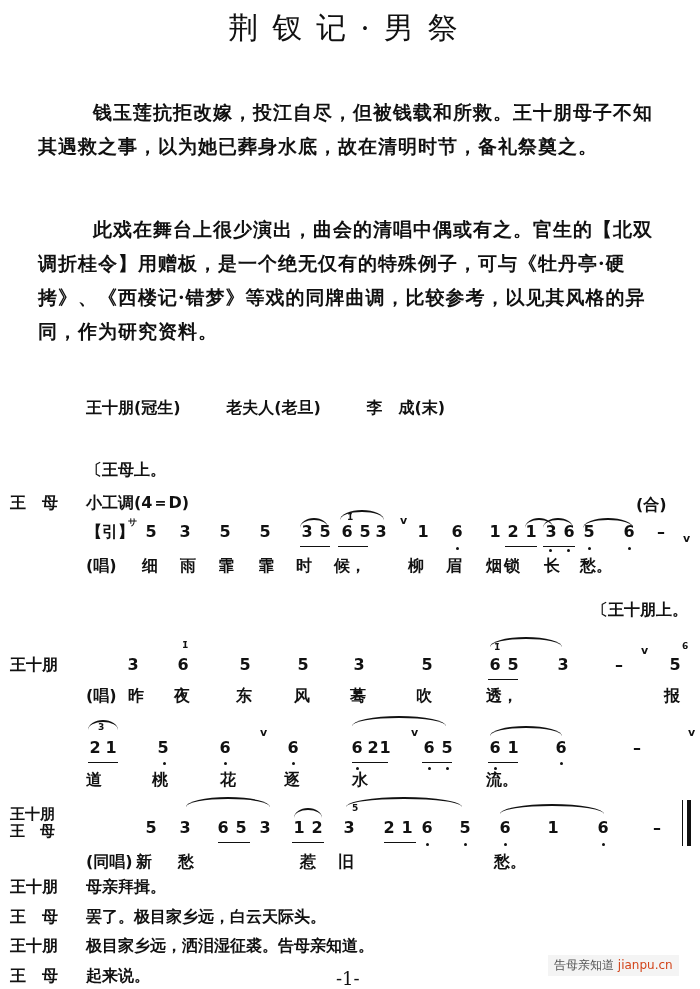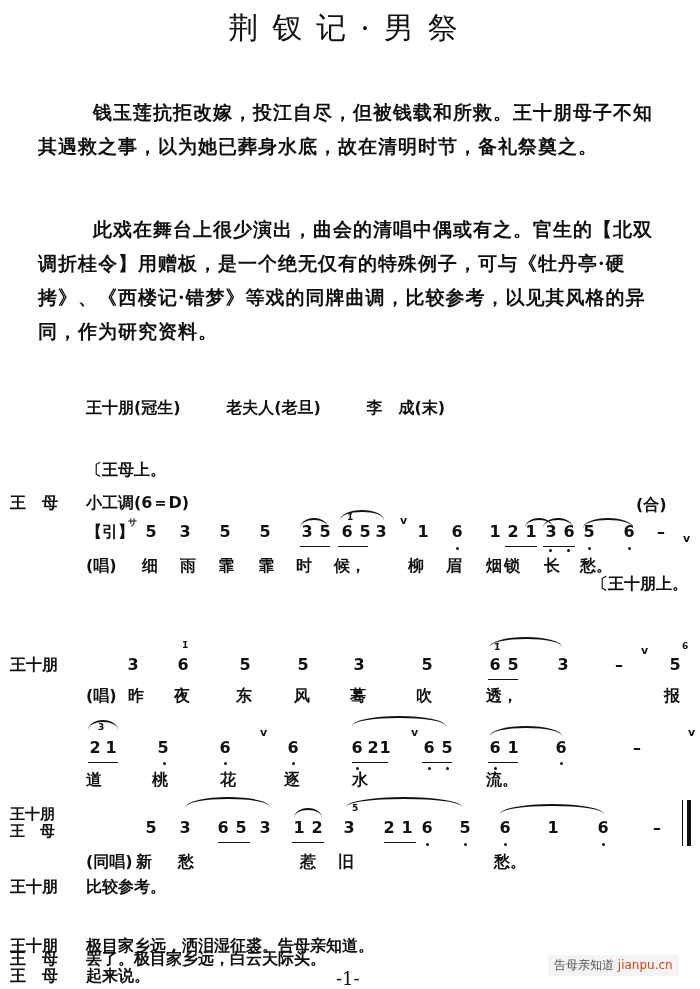--- a/index.html
+++ b/index.html
@@ -44,21 +44,21 @@
 
 <div class="abs cast">
   <span>王十朋(冠生)</span>
   <span>老夫人(老旦)</span>
   <span>李　成(末)</span>
 </div>
 
 <div class="abs stage" style="left:86px; top:460px;">〔王母上。</div>
 
 <div class="abs role" style="top:493px;">王　母</div>
-<div class="abs stage" style="left:86px; top:493px;">小工调(6＝D)</div>
+<div class="abs stage" style="left:86px; top:493px;">小工调(4＝D)</div>
 <div class="abs stage" style="left:636px; top:495px;">(合)</div>
 
 <div>
   <div class="abs notes" style="left:86px; top:522px;">【引】</div>
   <div class="abs" style="left:128px; top:516px; font-size:9px; font-weight:bold;">サ</div>
   <div class="notes" style="position:absolute; top:522px; left:0; width:700px; height:24px;">
     <span class="note" style="left:140px">5</span>
     <span class="note" style="left:174px">3</span>
     <span class="note" style="left:214px">5</span>
     <span class="note" style="left:254px">5</span>
@@ -106,21 +106,21 @@
     <span class="lyr" style="left:334px">候，</span>
     <span class="lyr" style="left:408px">柳</span>
     <span class="lyr" style="left:446px">眉</span>
     <span class="lyr" style="left:486px">烟</span>
     <span class="lyr" style="left:504px">锁</span>
     <span class="lyr" style="left:544px">长</span>
     <span class="lyr" style="left:580px">愁。</span>
   </div>
 </div>
 
-<div class="abs stage" style="left:592px; top:574px;font-family:Liberation Mono, monospace;">〔王十朋上。</div>
+<div class="abs stage" style="left:592px; top:600px;font-family:Liberation Mono, monospace;">〔王十朋上。</div>
 
 <div>
   <div class="abs role" style="top:655px;">王十朋</div>
   <div class="notes" style="position:absolute; top:655px; left:0; width:700px; height:24px;">
     <span class="note" style="left:122px">3</span>
     <span class="note" style="left:172px">6</span>
     <span class="note" style="left:234px">5</span>
     <span class="note" style="left:292px">5</span>
     <span class="note" style="left:348px">3</span>
     <span class="note" style="left:416px">5</span>
@@ -239,21 +239,21 @@
     <span class="lyr" style="left:86px">(同唱)</span>
     <span class="lyr" style="left:136px">新</span>
     <span class="lyr" style="left:178px">愁</span>
     <span class="lyr" style="left:300px">惹</span>
     <span class="lyr" style="left:338px">旧</span>
     <span class="lyr" style="left:494px">愁。</span>
   </div>
 </div>
 
 <div>
-  <div class="abs dialog" style="top:877px;"><span class="who">王十朋</span><span>比较参考。</span></div>
-  <div class="abs dialog" style="top:907px;margin-top:42px;"><span class="who">王　母</span><span>罢了。极目家乡远，白云天际头。</span></div>
+  <div class="abs dialog" style="top:877px;"><span class="who">王十朋</span><span>母亲拜揖。</span></div>
+  <div class="abs dialog" style="top:907px;"><span class="who">王　母</span><span>罢了。极目家乡远，白云天际头。</span></div>
   <div class="abs dialog" style="top:936px;"><span class="who">王十朋</span><span>极目家乡远，洒泪湿征裘。告母亲知道。</span></div>
   <div class="abs dialog" style="top:966px;"><span class="who">王　母</span><span>起来说。</span></div>
 </div>
 
 <div class="abs pagenum">-1-</div>
 
 <div class="abs watermark"><span>告母亲知道</span> <span class="url">jianpu.cn</span></div>
 
 </body></html>

